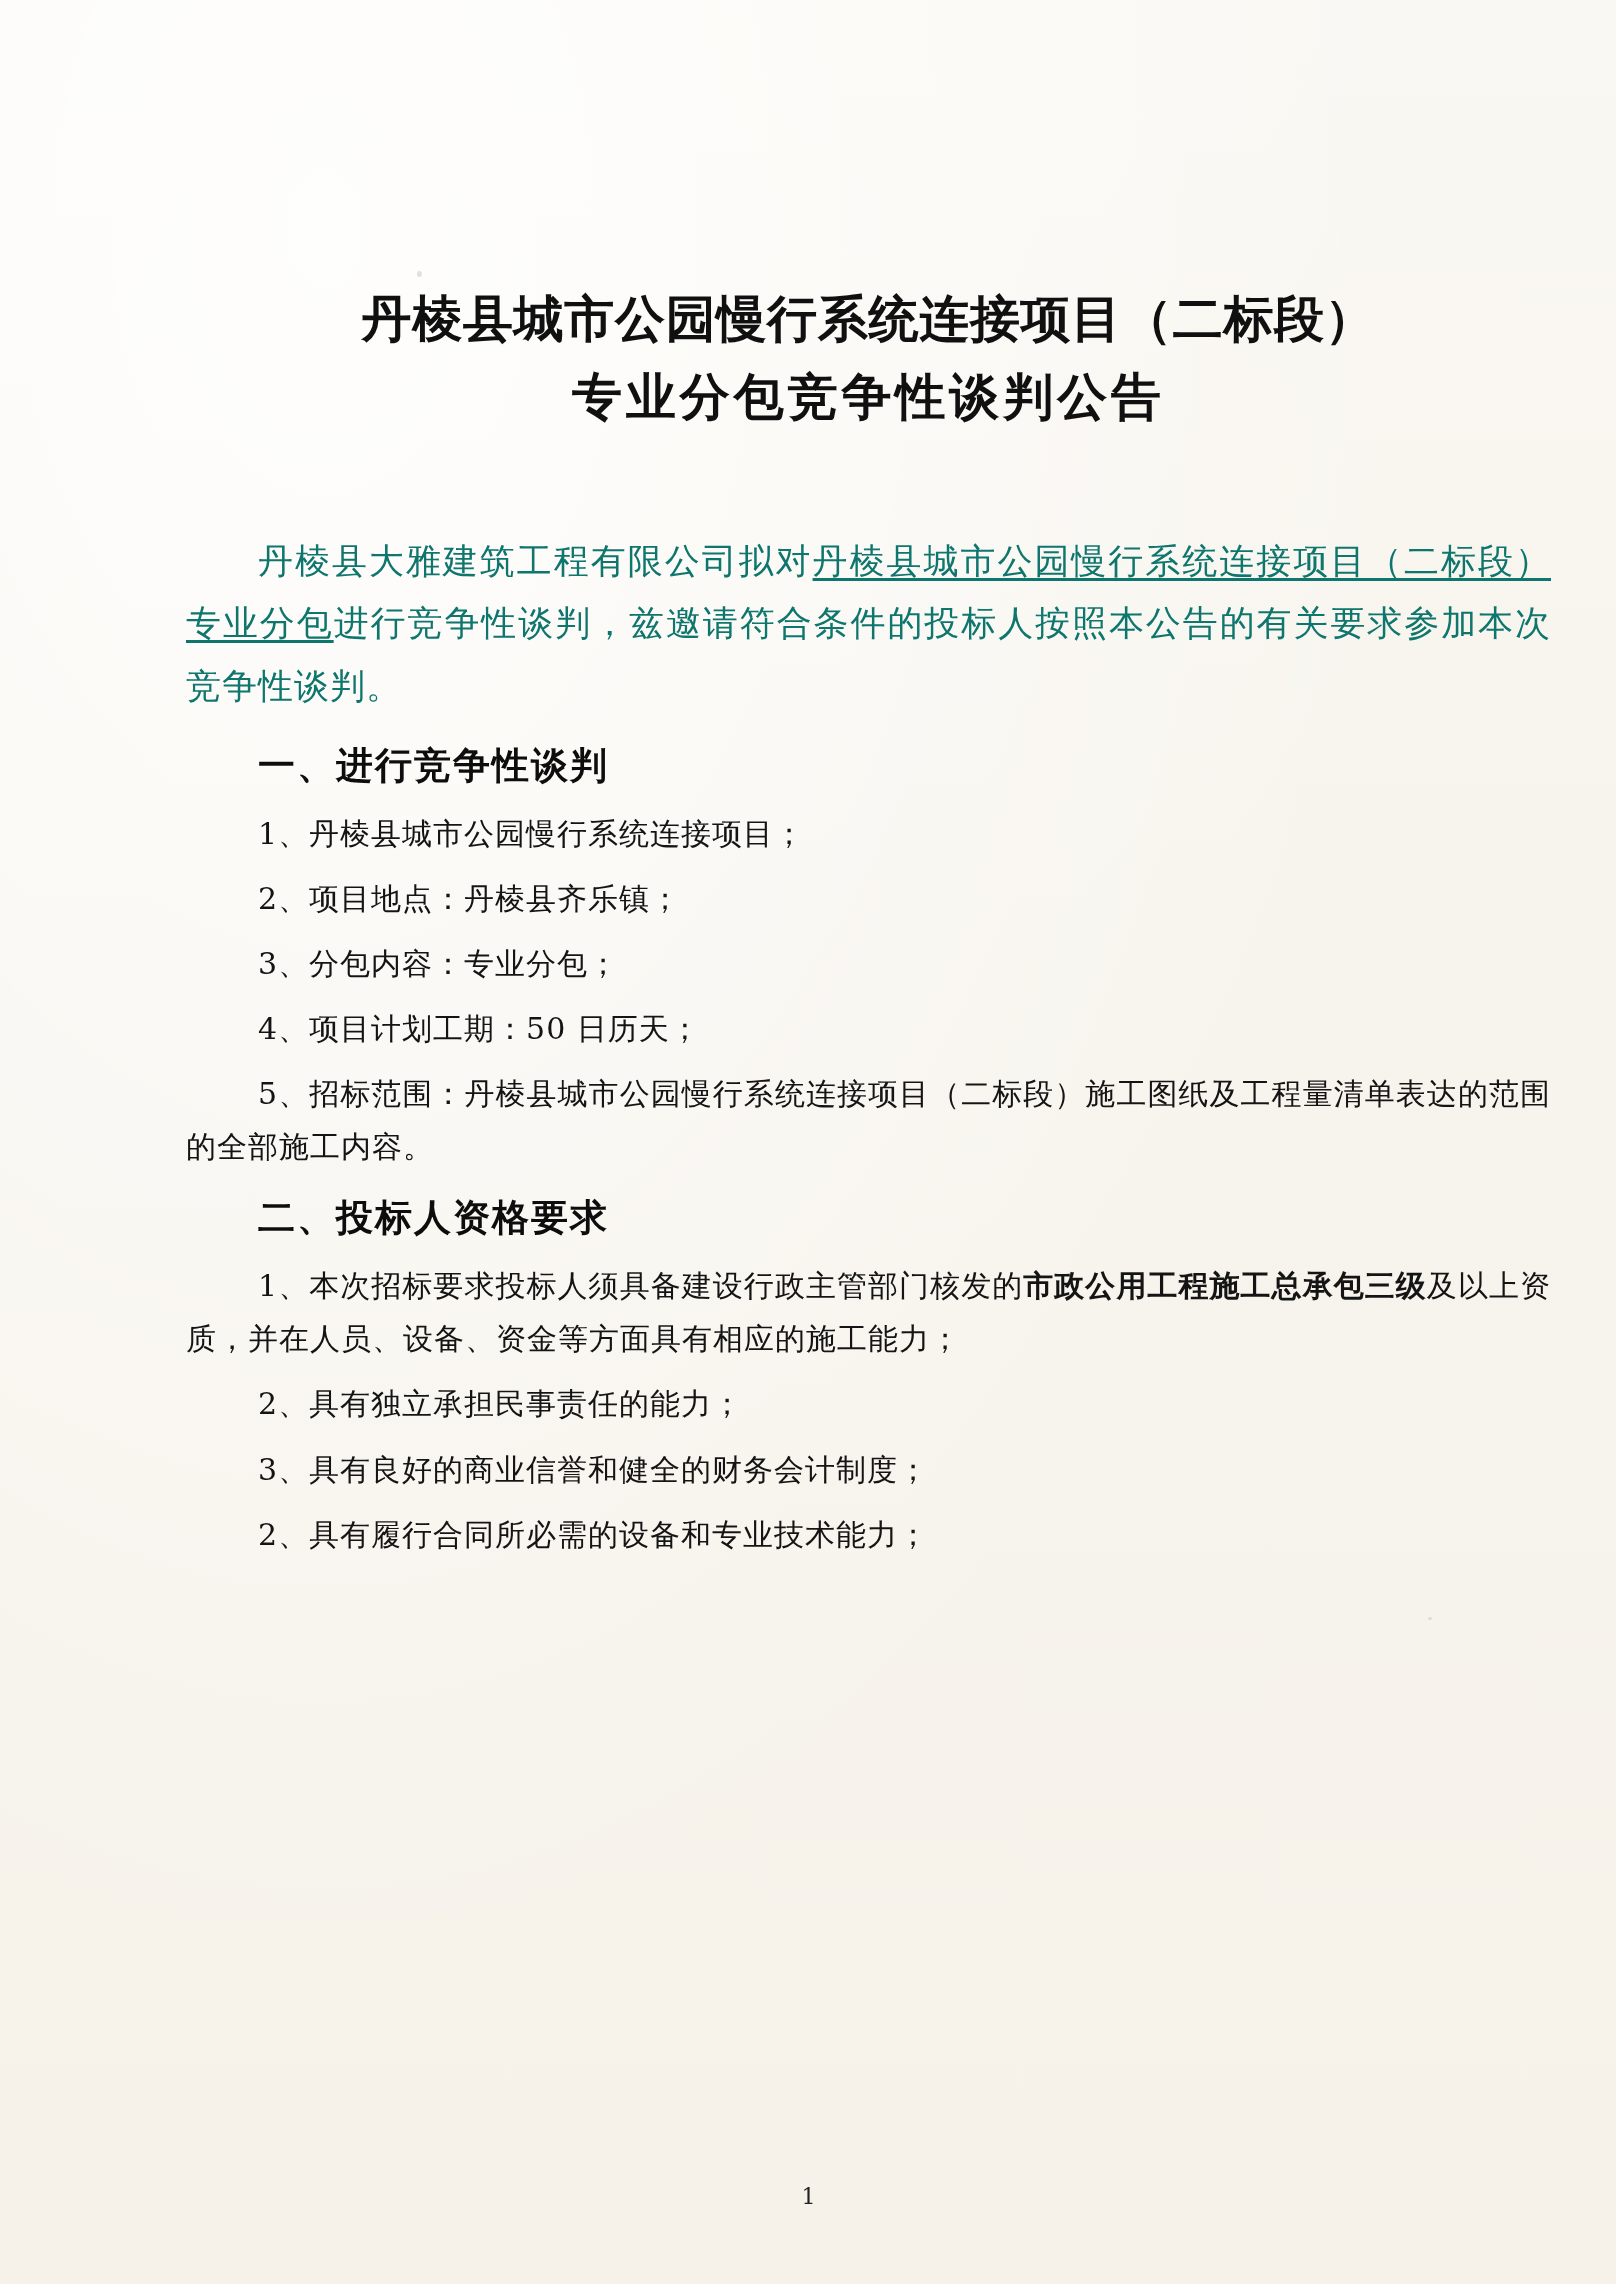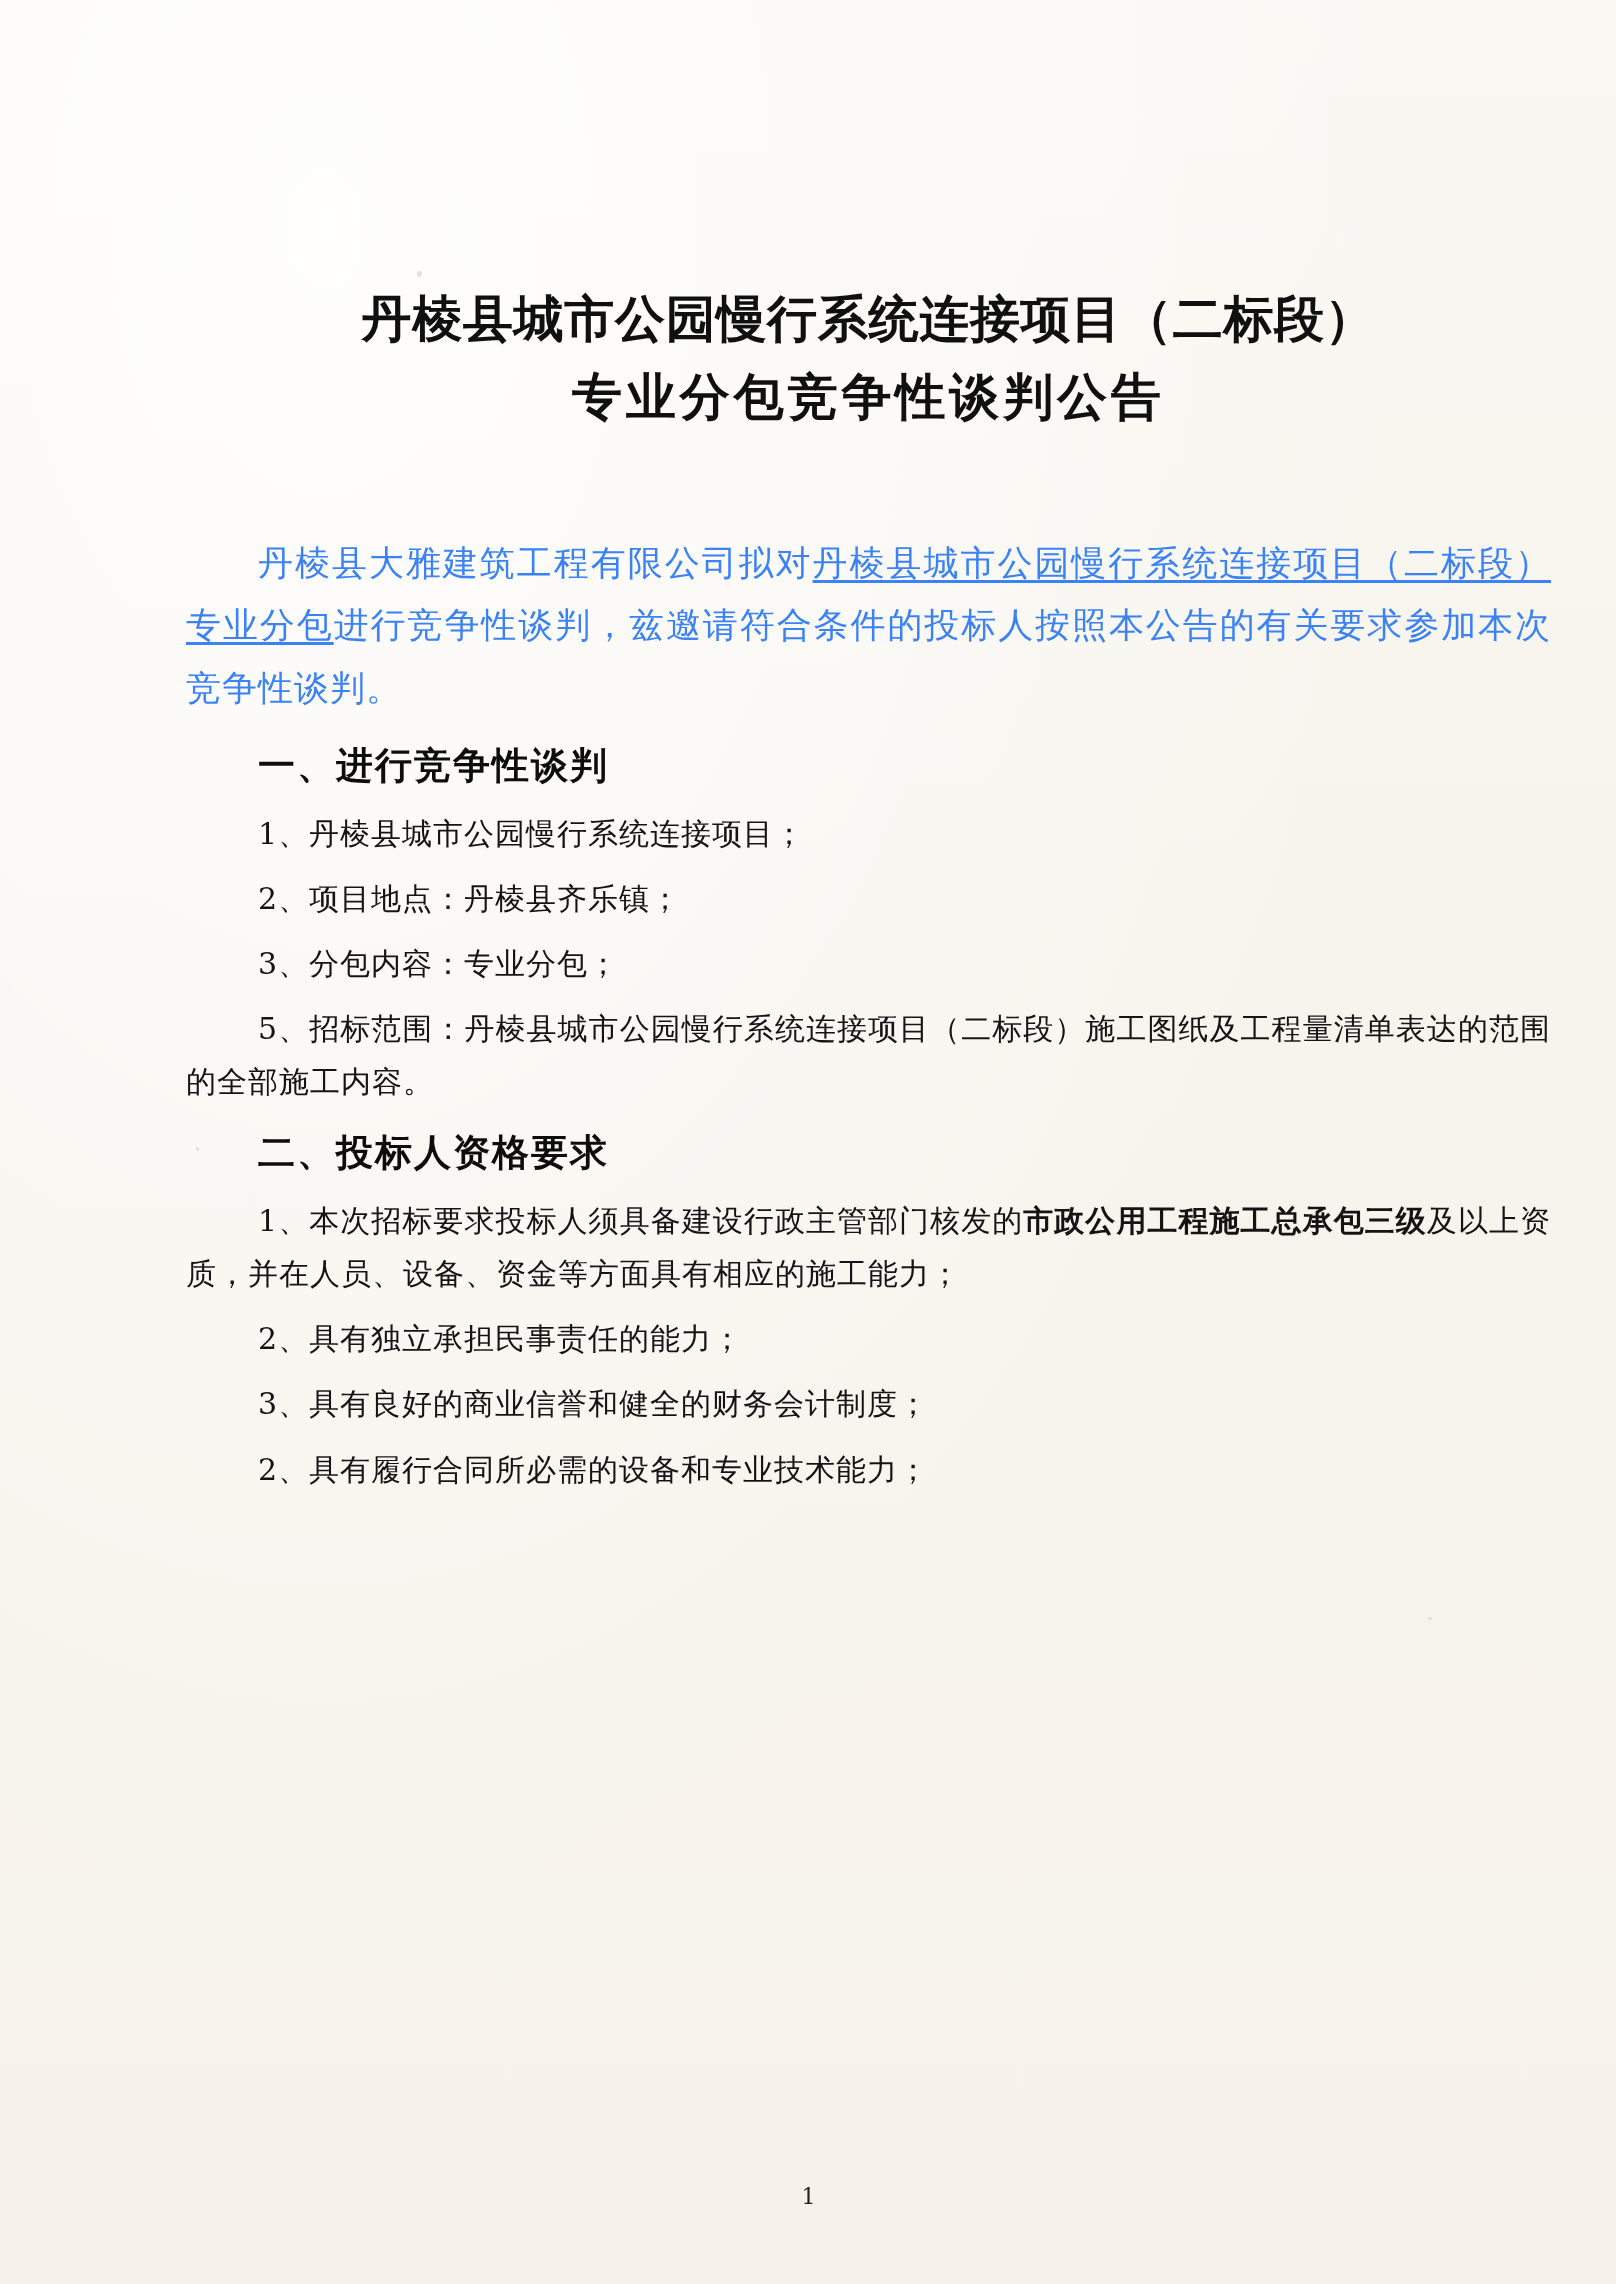--- a/index.html
+++ b/index.html
@@ -43,24 +43,24 @@
     margin: 0 0 0 0;
   }
   .doc-title .line2 {
     display: block;
     letter-spacing: 3.9px;
   }
   .body-block {
     margin-top: 98px;
   }
   p.para {
-    font-family: Liberation Serif, serif;
+    font-family: Liberation Mono, monospace;
     font-size: 35px;
     line-height: 1.78;
-    color: #3b82f6;
+    color: #0f766e;
     margin: 0 0 13px 0;
     text-align: justify;
     text-justify: inter-ideograph;
     letter-spacing: 1px;
   }
   p.indent {
     text-indent: 72px;
   }
   .u {
     text-decoration: underline;
@@ -127,20 +127,21 @@
 
     <div class="body-block">
 
       <p class="para indent"><span>丹棱县大雅建筑工程有限公司拟对</span><span class="u">丹棱县城市公园慢行系统连接项目（二标段）专业分包</span><span>进行竞争性谈判，兹邀请符合条件的投标人按照本公告的有关要求参加本次竞争性谈判。</span></p>
 
       <p class="heading">一、进行竞争性谈判</p>
 
       <p class="item">1、丹棱县城市公园慢行系统连接项目；</p>
       <p class="item">2、项目地点：丹棱县齐乐镇；</p>
       <p class="item">3、分包内容：专业分包；</p>
+      <p class="item">4、项目计划工期：50 日历天；</p>
       <p class="item">5、招标范围：丹棱县城市公园慢行系统连接项目（二标段）施工图纸及工程量清单表达的范围的全部施工内容。</p>
 
       <p class="heading">二、投标人资格要求</p>
 
       <p class="item"><span>1、本次招标要求投标人须具备建设行政主管部门核发的</span><span class="strong">市政公用工程施工总承包三级</span><span>及以上资质，并在人员、设备、资金等方面具有相应的施工能力；</span></p>
 
       <p class="item">2、具有独立承担民事责任的能力；</p>
       <p class="item">3、具有良好的商业信誉和健全的财务会计制度；</p>
       <p class="item">2、具有履行合同所必需的设备和专业技术能力；</p>
 

